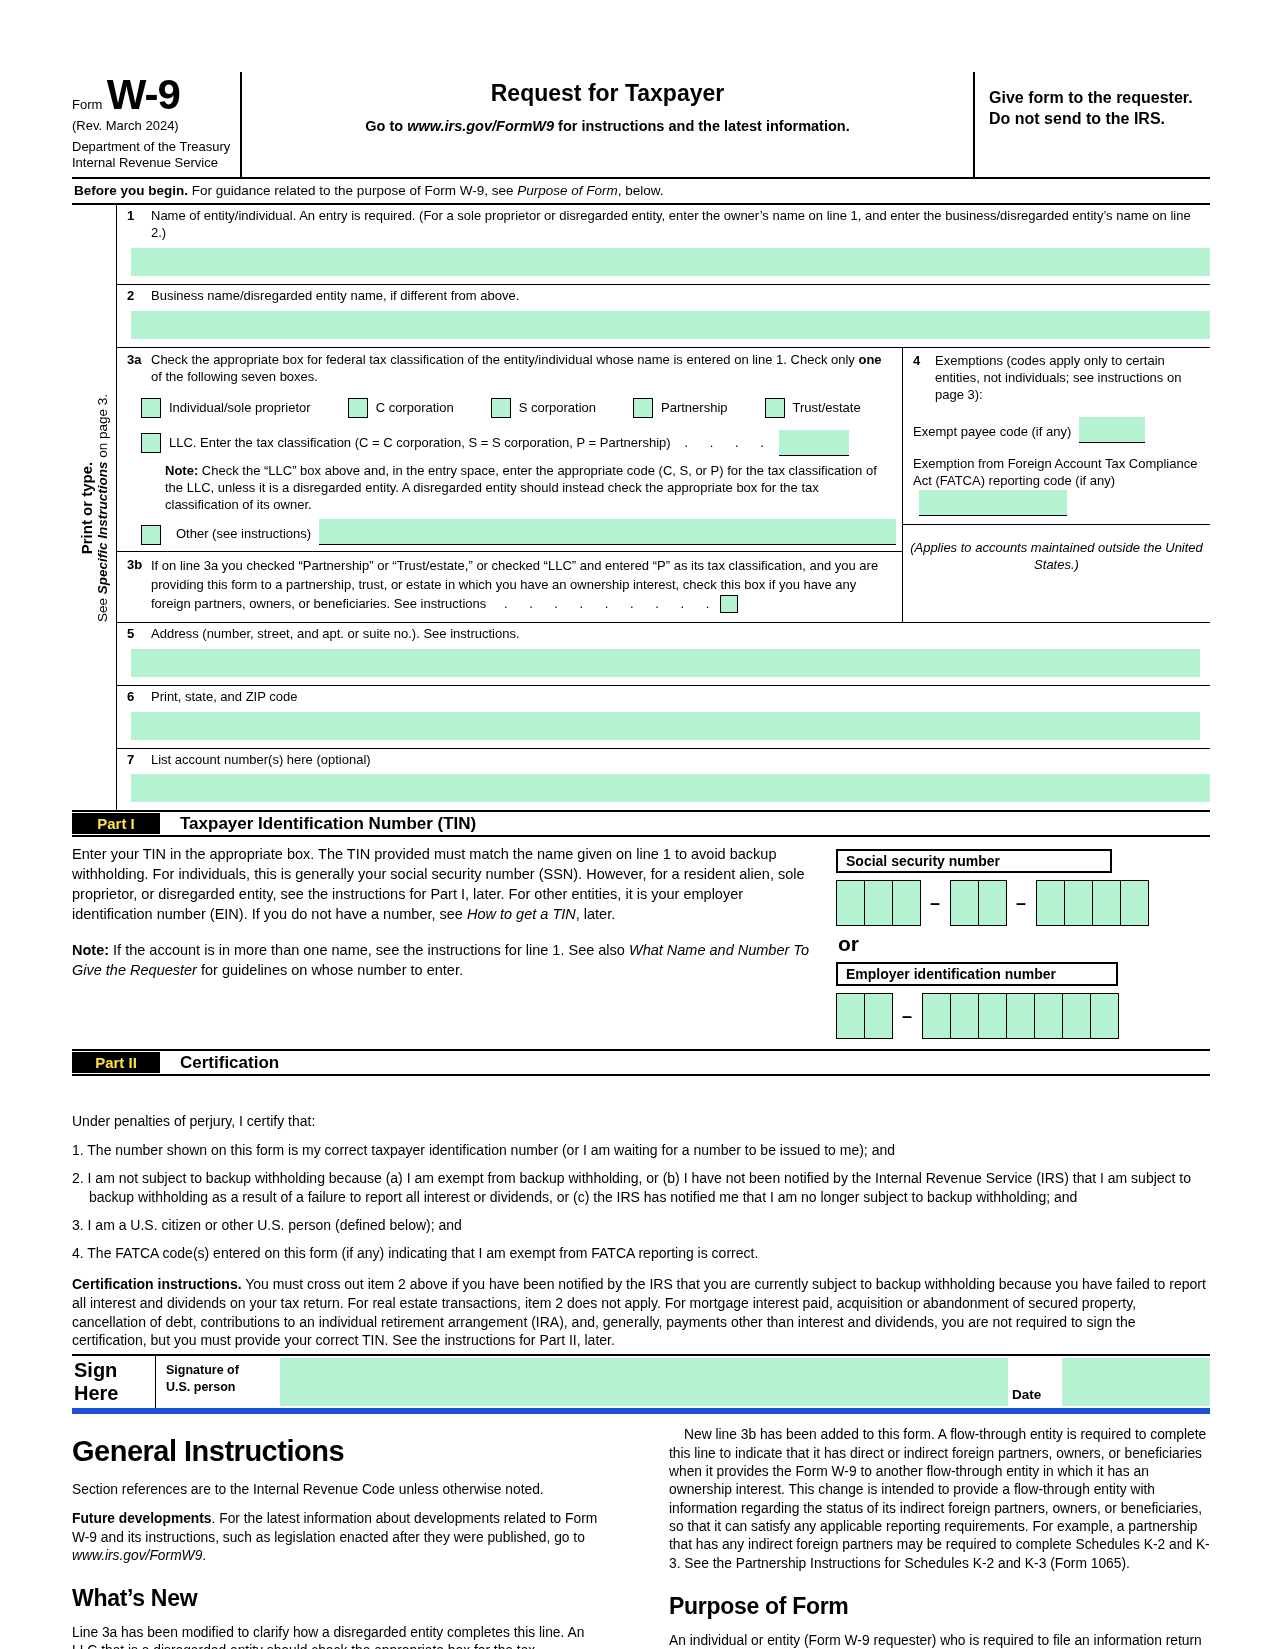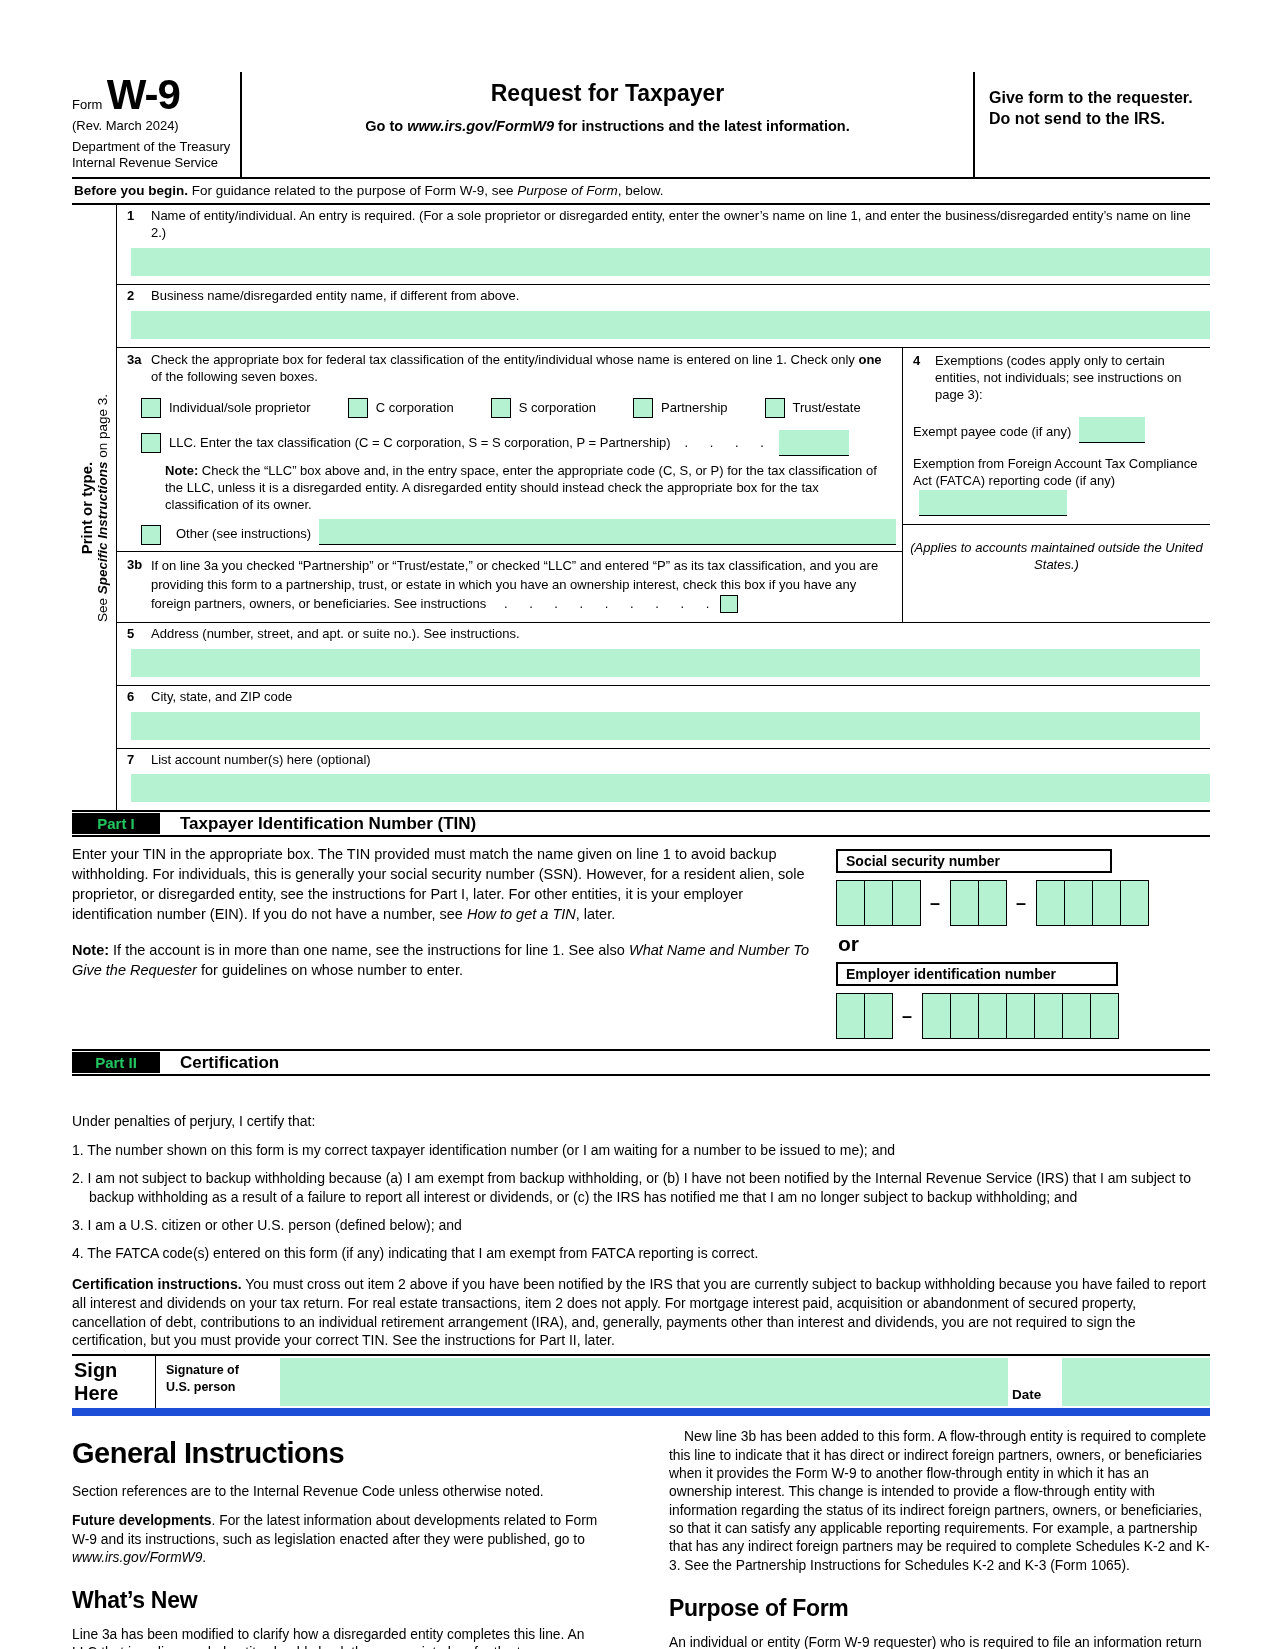--- a/index.html
+++ b/index.html
@@ -78,21 +78,21 @@
   .sub5 { border-bottom:1px solid #000; padding:3px 0 8px 0; }
   .sub6 { padding:3px 0 8px 0; }
   .gfield.addr { margin-right:10px; }
   .creq { width:192px; border-left:1px solid #000; padding:3px 0 8px 10px; font-size:13px; }
   .reqbar { background:#b4f2d2; height:27px; margin:9px 0 0 4px; }
 
   .row7 { padding:3px 0 8px 0; }
 
   
   .parthdr { display:flex; align-items:center; border-top:2px solid #000; border-bottom:2px solid #000; padding:1px 0; }
-  .partbox { background:#000; color:#22c55e; font-weight:bold; font-size:15px; padding:2px 0; width:88px; text-align:center; flex:none; }
+  .partbox { background:#000; color:#fde047; font-weight:bold; font-size:15px; padding:2px 0; width:88px; text-align:center; flex:none; }
   .parttitle { font-weight:bold; font-size:17px; margin-left:20px; }
 
   
   .p1body { display:flex; padding:8px 0 10px 0; }
   .p1left { flex:1; font-size:14.5px; line-height:1.36; padding-right:14px; }
   .p1left .note { margin-top:17px; }
   .tinblk { width:374px; flex:none; font-size:14px; padding-top:4px; }
   .tinlabel { border:2px solid #000; font-weight:bold; padding:2px 8px; font-size:14px; }
   .tinlabel.ssn { width:276px; }
   .tinlabel.ein { width:282px; }
@@ -101,21 +101,21 @@
   .dash { width:30px; text-align:center; font-weight:bold; font-size:18px; flex:none; }
   .orlbl { font-weight:bold; font-size:21px; margin:6px 0 6px 2px; }
 
   
   .p2body { font-size:14px; line-height:1.35; padding:6px 0 4px 0;margin-top:28px; }
   .p2intro { margin:2px 0 10px 0; }
   .citem { margin:0 0 9px 0; padding-left:17px; text-indent:-17px; }
   .ci { margin-top:12px; }
 
   
-  .signrow { display:flex; border-top:2px solid #000; border-bottom:8px solid #1d4ed8; min-height:56px; }
+  .signrow { display:flex; border-top:2px solid #000; border-bottom:6px solid #1d4ed8; min-height:56px; }
   .signcell { width:84px; font-size:20px; font-weight:bold; line-height:1.15; padding:3px 0 3px 2px; border-right:1px solid #000; flex:none; }
   .sigofcell { width:118px; font-size:12.5px; font-weight:bold; line-height:1.3; padding:6px 0 0 10px; flex:none; }
   .sigfield { flex:1; background:#b4f2d2; margin:2px 4px 2px 6px; }
   .datecell { width:46px; font-size:13.5px; font-weight:bold; flex:none; display:flex; align-items:flex-end; padding-bottom:6px; }
   .datefield { width:148px; background:#b4f2d2; margin:2px 0 2px 4px; flex:none; }
 
   
   .instr { display:flex; gap:56px; margin-top:12px; }
   .icol { flex:1; font-size:13.8px; line-height:1.33; }
   .h-big { font-size:29px; font-weight:bold; margin:6px 0 10px 0; letter-spacing:-0.5px; }
@@ -266,21 +266,21 @@
           <div class="sub5">
             <div class="lbl-line">
               <div class="lnum">5</div>
               <div class="ltxt">Address (number, street, and apt. or suite no.). See instructions.</div>
             </div>
             <div class="gfield addr"></div>
           </div>
           <div class="sub6">
             <div class="lbl-line">
               <div class="lnum">6</div>
-              <div class="ltxt">City, state, and ZIP code</div>
+              <div class="ltxt">Print, state, and ZIP code</div>
             </div>
             <div class="gfield addr"></div>
           </div>
         </div>
       </div>
 
       <div class="row7">
         <div class="lbl-line">
           <div class="lnum">7</div>
           <div class="ltxt">List account number(s) here (optional)</div>

